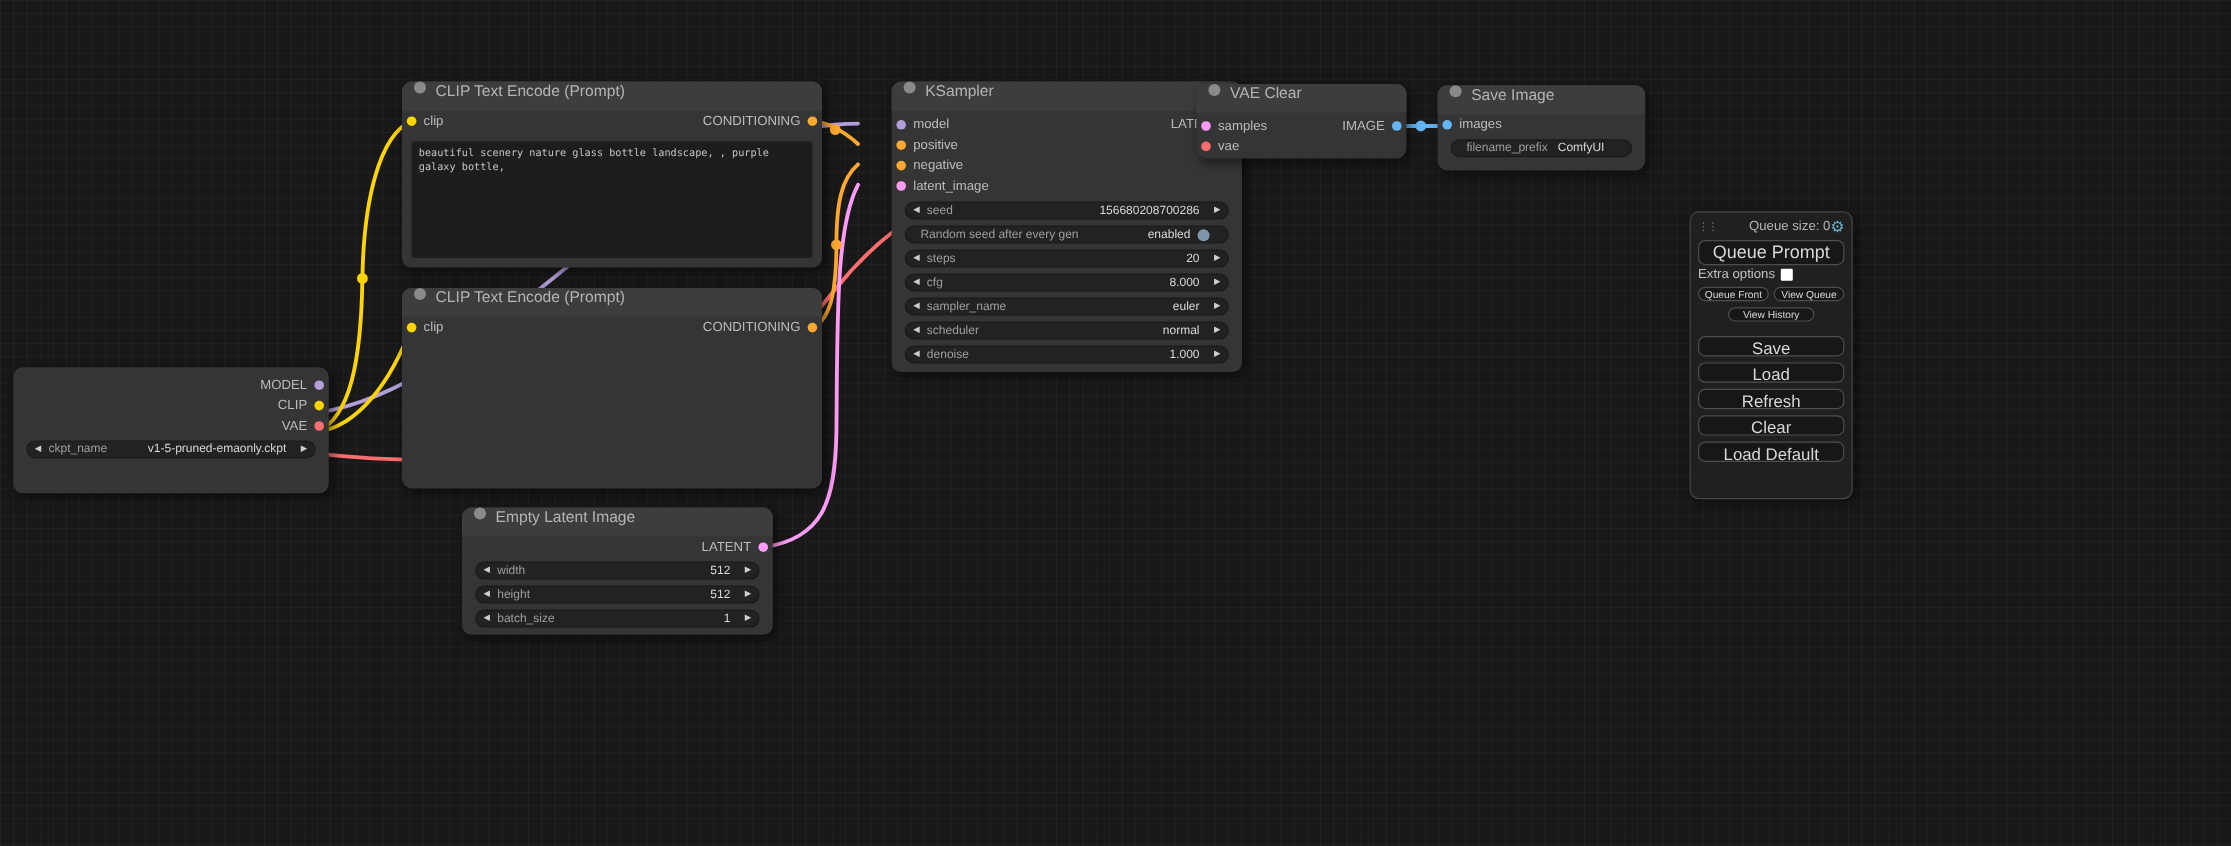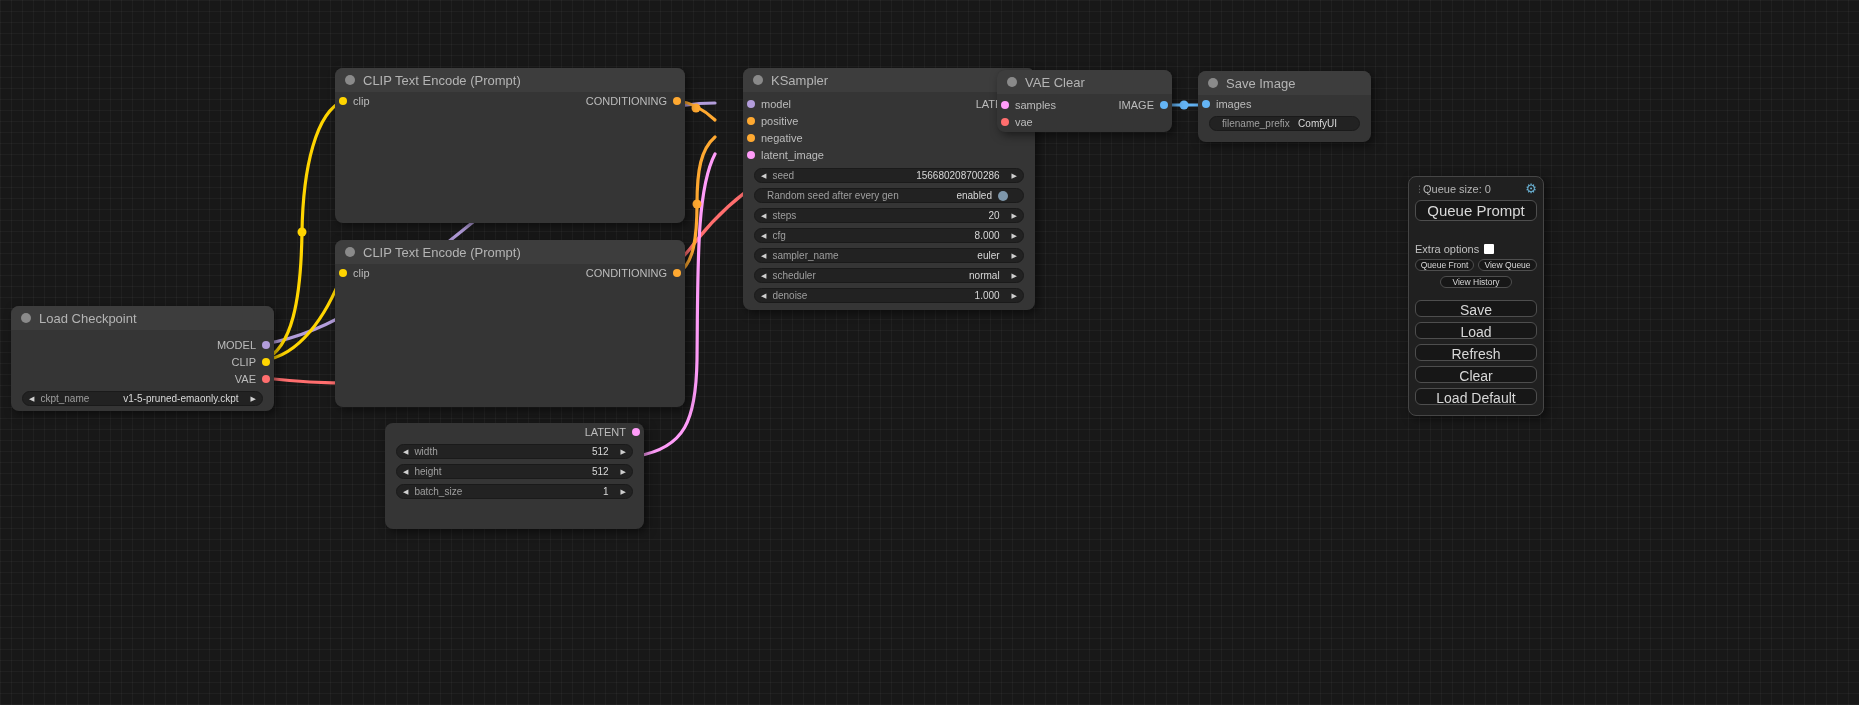--- a/index.html
+++ b/index.html
@@ -23,21 +23,21 @@
   #wires path{fill:none;stroke-width:3.2px;stroke-linecap:round}
   .w-model{stroke:var(--c-model)} .w-clip{stroke:var(--c-clip)}
   .w-vae{stroke:var(--c-vae)} .w-cond{stroke:var(--c-cond)}
   .w-latent{stroke:var(--c-latent)} .w-image{stroke:var(--c-image)}
   .d-clip{fill:var(--c-clip)} .d-cond{fill:var(--c-cond)}
   .d-latent{fill:var(--c-latent)} .d-image{fill:var(--c-image)}
 
   .node{position:absolute;z-index:2;background:var(--node-bg);border-radius:8px;
         box-shadow:3px 3px 10px rgba(0,0,0,.5);color:#b8b8b8}
   .ntitle{height:24px;background:var(--node-title);border-radius:8px 8px 0 0;
-          display:flex;align-items:center;padding:0 10px;gap:8px}
+          display:flex;padding:0 10px;gap:8px}
   .tdot{width:10px;height:10px;border-radius:50%;background:#8a8a8a;flex:0 0 auto}
   .ttext{font-size:13px;color:#b4b4b4;white-space:nowrap}
   .srow{position:relative;height:17px}
   .sdot{position:absolute;top:50%;margin-top:-4px;width:8px;height:8px;border-radius:50%}
   .sdot.in{left:4px}.sdot.out{right:4px}
   .c-model{background:var(--c-model)} .c-clip{background:var(--c-clip)}
   .c-vae{background:var(--c-vae)} .c-cond{background:var(--c-cond)}
   .c-latent{background:var(--c-latent)} .c-image{background:var(--c-image)}
   .slabel{position:absolute;top:50%;transform:translateY(-50%);font-size:11px;color:#bcbcbc;white-space:nowrap}
   .slabel.in{left:18px}.slabel.out{right:18px}
@@ -55,26 +55,26 @@
               font-family:"DejaVu Sans Mono", monospace;font-size:8.5px;line-height:12px;
               color:#c4c4c4;overflow:hidden;word-wrap:break-word}
 
   
   .qpanel{position:absolute;z-index:3;left:1408px;top:176px;width:136px;height:240px;
           background:#202020;border:1px solid #464646;border-radius:8px;
           box-shadow:3px 3px 10px rgba(0,0,0,.5);padding:4px 6px;
           display:flex;flex-direction:column}
   .qhead{display:flex;align-items:center;height:15px;margin-bottom:4px}
   .drag-dots{width:8px;height:12px;flex:0 0 auto;color:#777;font-size:9px;line-height:12px;letter-spacing:-1px}
-  .qsize{flex:1;text-align:left;font-size:11px;color:#b5b5b5}
+  .qsize{flex:1;text-align:right;font-size:11px;color:#b5b5b5}
   .gear{flex:0 0 auto;color:var(--accent-gear);font-size:13px;line-height:13px}
   .qbtn{background:#171717;border:1px solid #4e4e4e;border-radius:6px;color:#d8d8d8;
         text-align:center;cursor:pointer}
   .qbtn.big{height:17px;font-size:14px;line-height:18px;margin-bottom:5px}
-  .qbtn.main{height:21px;font-size:15px;line-height:19px;margin-bottom:21px}
+  .qbtn.main{height:21px;font-size:15px;line-height:19px;margin-bottom:1px}
   .extra{display:flex;align-items:center;gap:5px;height:13px;margin-bottom:4px;
          font-size:11px;color:#c0c0c0}
   .chk{width:10px;height:10px;background:#fff;border-radius:1px}
   .minirow{display:flex;gap:4px;margin-bottom:5px}
   .qbtn.mini{height:12px;font-size:8.5px;line-height:10px;border-radius:8px;flex:1}
   .minicenter{display:flex;justify-content:center;margin-bottom:12px}
   .qbtn.mini.hist{flex:0 0 72px}
 </style>
 </head>
 <body>
@@ -90,24 +90,20 @@
   <path class="w-latent" d="M961,104 C975,104 990,105 1003,105"></path>
   <path class="w-image" d="M1162,105 C1177,105 1190,105 1206,105"></path>
   <circle class="d-clip" cx="302" cy="232" r="4.5"></circle>
   <circle class="d-cond" cx="696" cy="108" r="4.5"></circle>
   <circle class="d-cond" cx="697" cy="204" r="4.5"></circle>
   <circle class="d-latent" cx="982" cy="104" r="4.5"></circle>
   <circle class="d-image" cx="1184" cy="105" r="4.5"></circle>
 </svg>
 
 <div class="node" style="left:11px;top:306px;width:263px;height:105px">
-  <div class="ntitle">
-    <span class="tdot"></span>
-    <span class="ttext">Load Checkpoint</span>
-  </div>
   <div style="height:6px"></div>
   <div class="srow">
       <span class="slabel out">MODEL</span>
       <span class="sdot out c-model"></span>
     </div>
   <div class="srow">
       <span class="slabel out">CLIP</span>
       <span class="sdot out c-clip"></span>
     </div>
   <div class="srow">
@@ -127,20 +123,21 @@
   <div class="ntitle">
     <span class="tdot"></span>
     <span class="ttext">CLIP Text Encode (Prompt)</span>
   </div>
   <div class="srow" style="height:18px">
     <span class="sdot in c-clip"></span>
     <span class="slabel in">clip</span>
     <span class="slabel out">CONDITIONING</span>
     <span class="sdot out c-cond"></span>
   </div>
+  <div class="prompt-box" style="height:97px">beautiful scenery nature glass bottle landscape, , purple galaxy bottle,</div>
 </div>
 
 <div class="node" style="left:335px;top:240px;width:350px;height:167px">
   <div class="ntitle">
     <span class="tdot"></span>
     <span class="ttext">CLIP Text Encode (Prompt)</span>
   </div>
   <div class="srow" style="height:18px">
     <span class="sdot in c-clip"></span>
     <span class="slabel in">clip</span>
@@ -211,20 +208,24 @@
   </div>
   <div class="widget">
     <span class="arr">◀</span>
     <span class="wlabel">denoise</span>
     <span class="wvalue">1.000</span>
     <span class="arr">▶</span>
   </div>
 </div>
 
 <div class="node" style="left:385px;top:423px;width:259px;height:106px">
+  <div class="ntitle">
+    <span class="tdot"></span>
+    <span class="ttext">Empty Latent Image</span>
+  </div>
   <div class="srow" style="height:18px">
     <span class="slabel out">LATENT</span>
     <span class="sdot out c-latent"></span>
   </div>
   <div style="height:3px"></div>
   <div class="widget">
     <span class="arr">◀</span>
     <span class="wlabel">width</span>
     <span class="wvalue">512</span>
     <span class="arr">▶</span>

